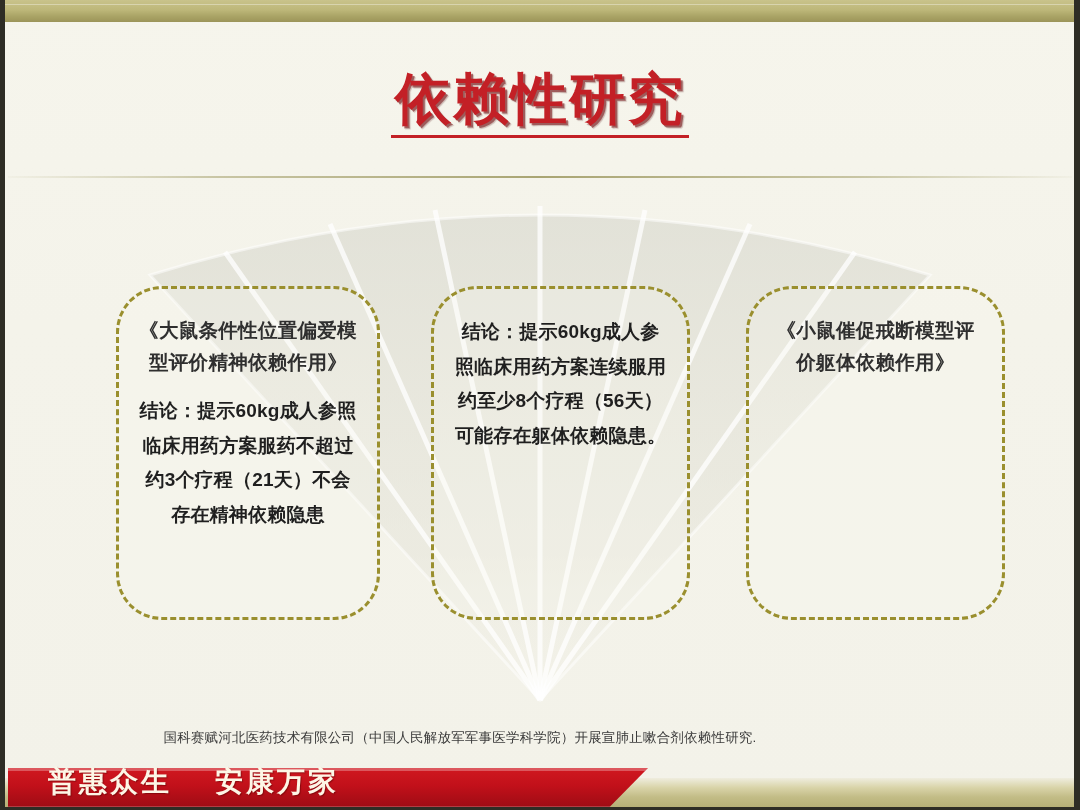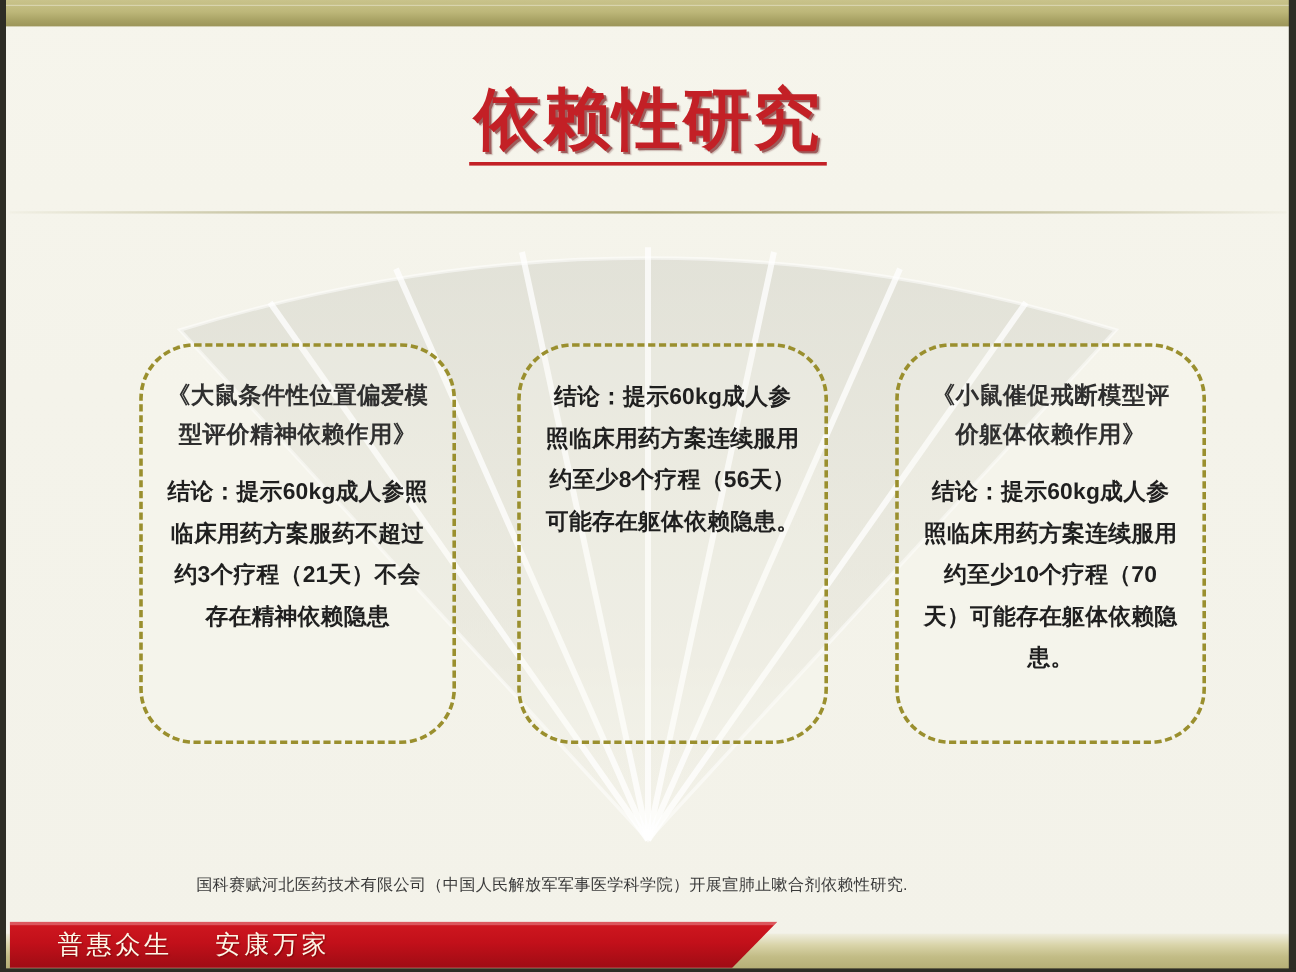--- a/index.html
+++ b/index.html
@@ -170,22 +170,22 @@
     content: "";
     position: absolute;
     left: 0; top: 0;
     width: 100%; height: 3px;
     background: rgba(255,255,255,0.28);
   }
   .banner-text {
     position: absolute;
     left: 48px; bottom: 9px;
     color: #fdf6e6;
-    font-size: 21px;
-    font-weight: normal;
+    font-size: 28px;
+    font-weight: bold;
     letter-spacing: 3px;
     white-space: pre;
     z-index: 22;
     text-shadow: 1px 1px 1px rgba(90,0,0,0.5);
   }
 </style>
 </head>
 <body>
 
 <div id="slide">
@@ -229,21 +229,20 @@
       <p class="card-heading">《大鼠条件性位置偏爱模型评价精神依赖作用》</p>
       <p class="card-body">结论：提示60kg成人参照临床用药方案服药不超过约3个疗程（21天）不会存在精神依赖隐患</p>
     </div>
 
     <div class="card card-2">
       <p class="card-body">结论：提示60kg成人参照临床用药方案连续服用约至少8个疗程（56天）可能存在躯体依赖隐患。</p>
     </div>
 
     <div class="card card-3">
       <p class="card-heading">《小鼠催促戒断模型评价躯体依赖作用》</p>
-      <p class="card-body">结论：提示60kg成人参照临床用药方案连续服用约至少10个疗程（70天）可能存在躯体依赖隐患。</p>
     </div>
 
   </div>
 
   <div class="footer-caption">国科赛赋河北医药技术有限公司（中国人民解放军军事医学科学院）开展宣肺止嗽合剂依赖性研究.</div>
 
   <div class="bottom-banner">
     <div class="banner-gold"></div>
     <div class="banner-red"></div>
     <div class="banner-text">普惠众生    安康万家</div>

